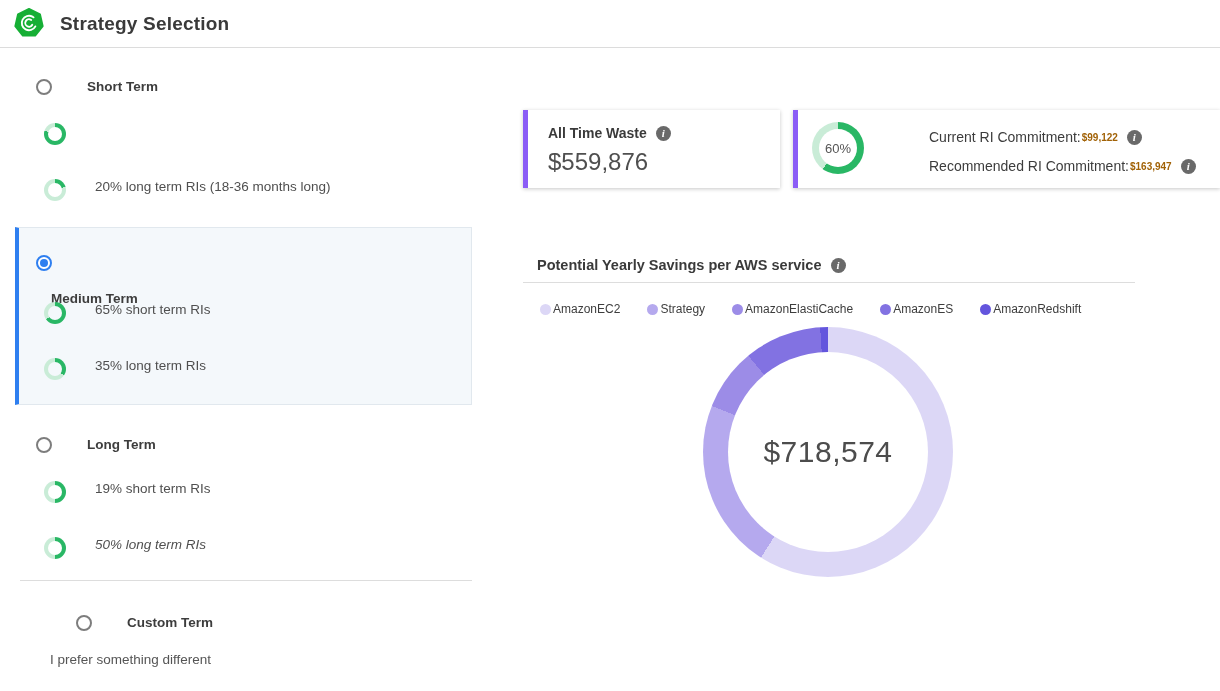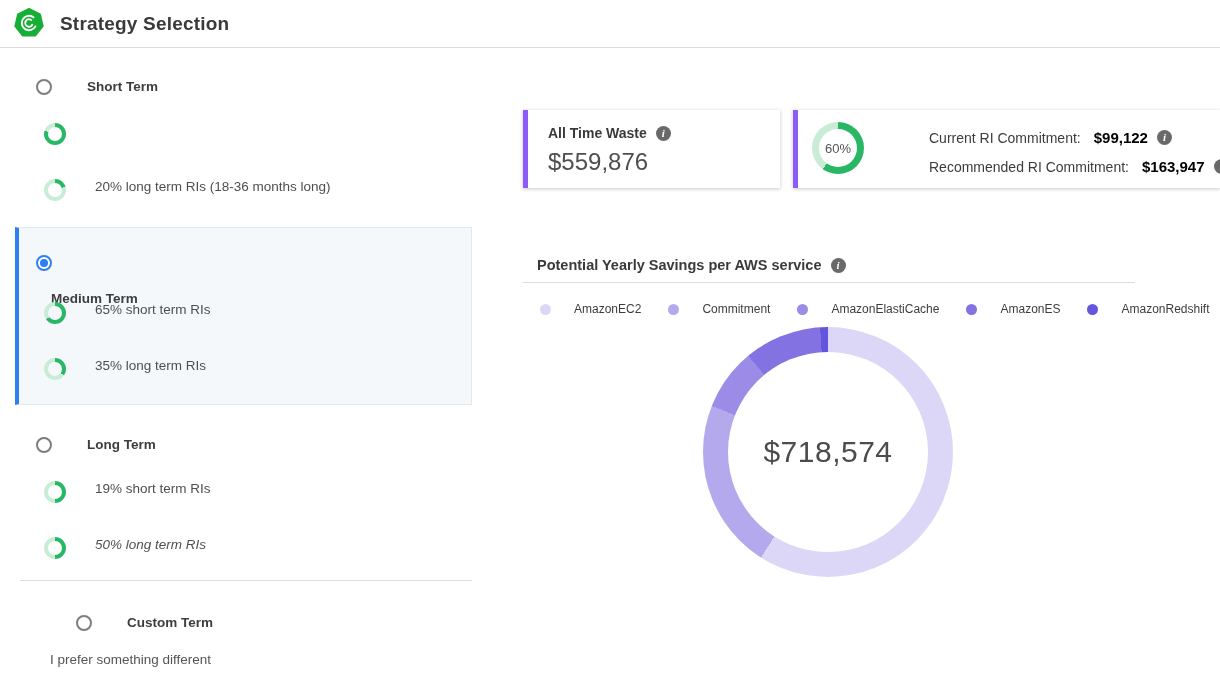--- a/index.html
+++ b/index.html
@@ -35,29 +35,29 @@
   .card-title{position:absolute;left:20px;top:15px;display:flex;align-items:center;font-size:14px;font-weight:700;color:#3a3a3a;}
   .card-value{position:absolute;left:20px;top:38px;font-size:24px;color:#4f4f4f;}
   .info{width:15px;height:15px;border-radius:50%;background:#696969;color:#fff;display:inline-flex;
     align-items:center;justify-content:center;font-family:"Liberation Serif",serif;font-weight:700;
     font-style:italic;font-size:11px;line-height:1;margin-left:9px;flex:none;}
   .donut60{position:absolute;left:14px;top:12px;width:52px;height:52px;border-radius:50%;}
   .donut60::after{content:"";position:absolute;inset:7px;background:#fff;border-radius:50%;}
   .donut60 span{position:absolute;inset:0;display:flex;align-items:center;justify-content:center;
     font-size:13px;color:#555;z-index:1;}
   .commit-row{position:absolute;left:131px;display:flex;align-items:center;font-size:14px;color:#3c3c3c;white-space:nowrap;}
-  .commit-row .val{font-weight:700;font-size:15px;color:#000000;margin-left:13px;}
+  .commit-row .val{font-weight:700;font-size:10px;color:#a16207;margin-left:1px;}
   .commit-row1{top:19px;}
   .commit-row2{top:48px;}
 
   
   .chart-title{position:absolute;left:537px;top:257px;display:flex;align-items:center;font-size:14.5px;font-weight:700;color:#3a3a3a;}
   .chart-divider{position:absolute;left:523px;top:282px;width:612px;height:1px;background:#ddd;}
   .legend{position:absolute;left:540px;top:302px;display:flex;gap:27px;align-items:center;}
-  .legend-item{display:flex;align-items:center;gap:23px;font-size:12px;color:#3d3d3d;}
+  .legend-item{display:flex;align-items:center;gap:2px;font-size:12px;color:#3d3d3d;}
   .legend-dot{width:11px;height:11px;border-radius:50%;flex:none;}
   .big-donut{position:absolute;left:703px;top:327px;width:250px;height:250px;border-radius:50%;}
   .big-donut::after{content:"";position:absolute;inset:25px;background:#fff;border-radius:50%;}
   .big-donut .center-label{position:absolute;inset:0;display:flex;align-items:center;justify-content:center;
     font-size:30px;color:#4c4c4c;letter-spacing:.5px;z-index:1;}
 </style>
 </head>
 <body>
 
 <div id="app">
@@ -151,21 +151,21 @@
   </div>
   <div class="chart-divider"></div>
 
   <div class="legend">
     <div class="legend-item">
       <span class="legend-dot" style="background: rgb(220, 215, 246);"></span>
       <span>AmazonEC2</span>
     </div>
     <div class="legend-item">
       <span class="legend-dot" style="background: rgb(181, 169, 238);"></span>
-      <span>Commitment</span>
+      <span>Strategy</span>
     </div>
     <div class="legend-item">
       <span class="legend-dot" style="background: rgb(156, 140, 231);"></span>
       <span>AmazonElastiCache</span>
     </div>
     <div class="legend-item">
       <span class="legend-dot" style="background: rgb(130, 114, 226);"></span>
       <span>AmazonES</span>
     </div>
     <div class="legend-item">

